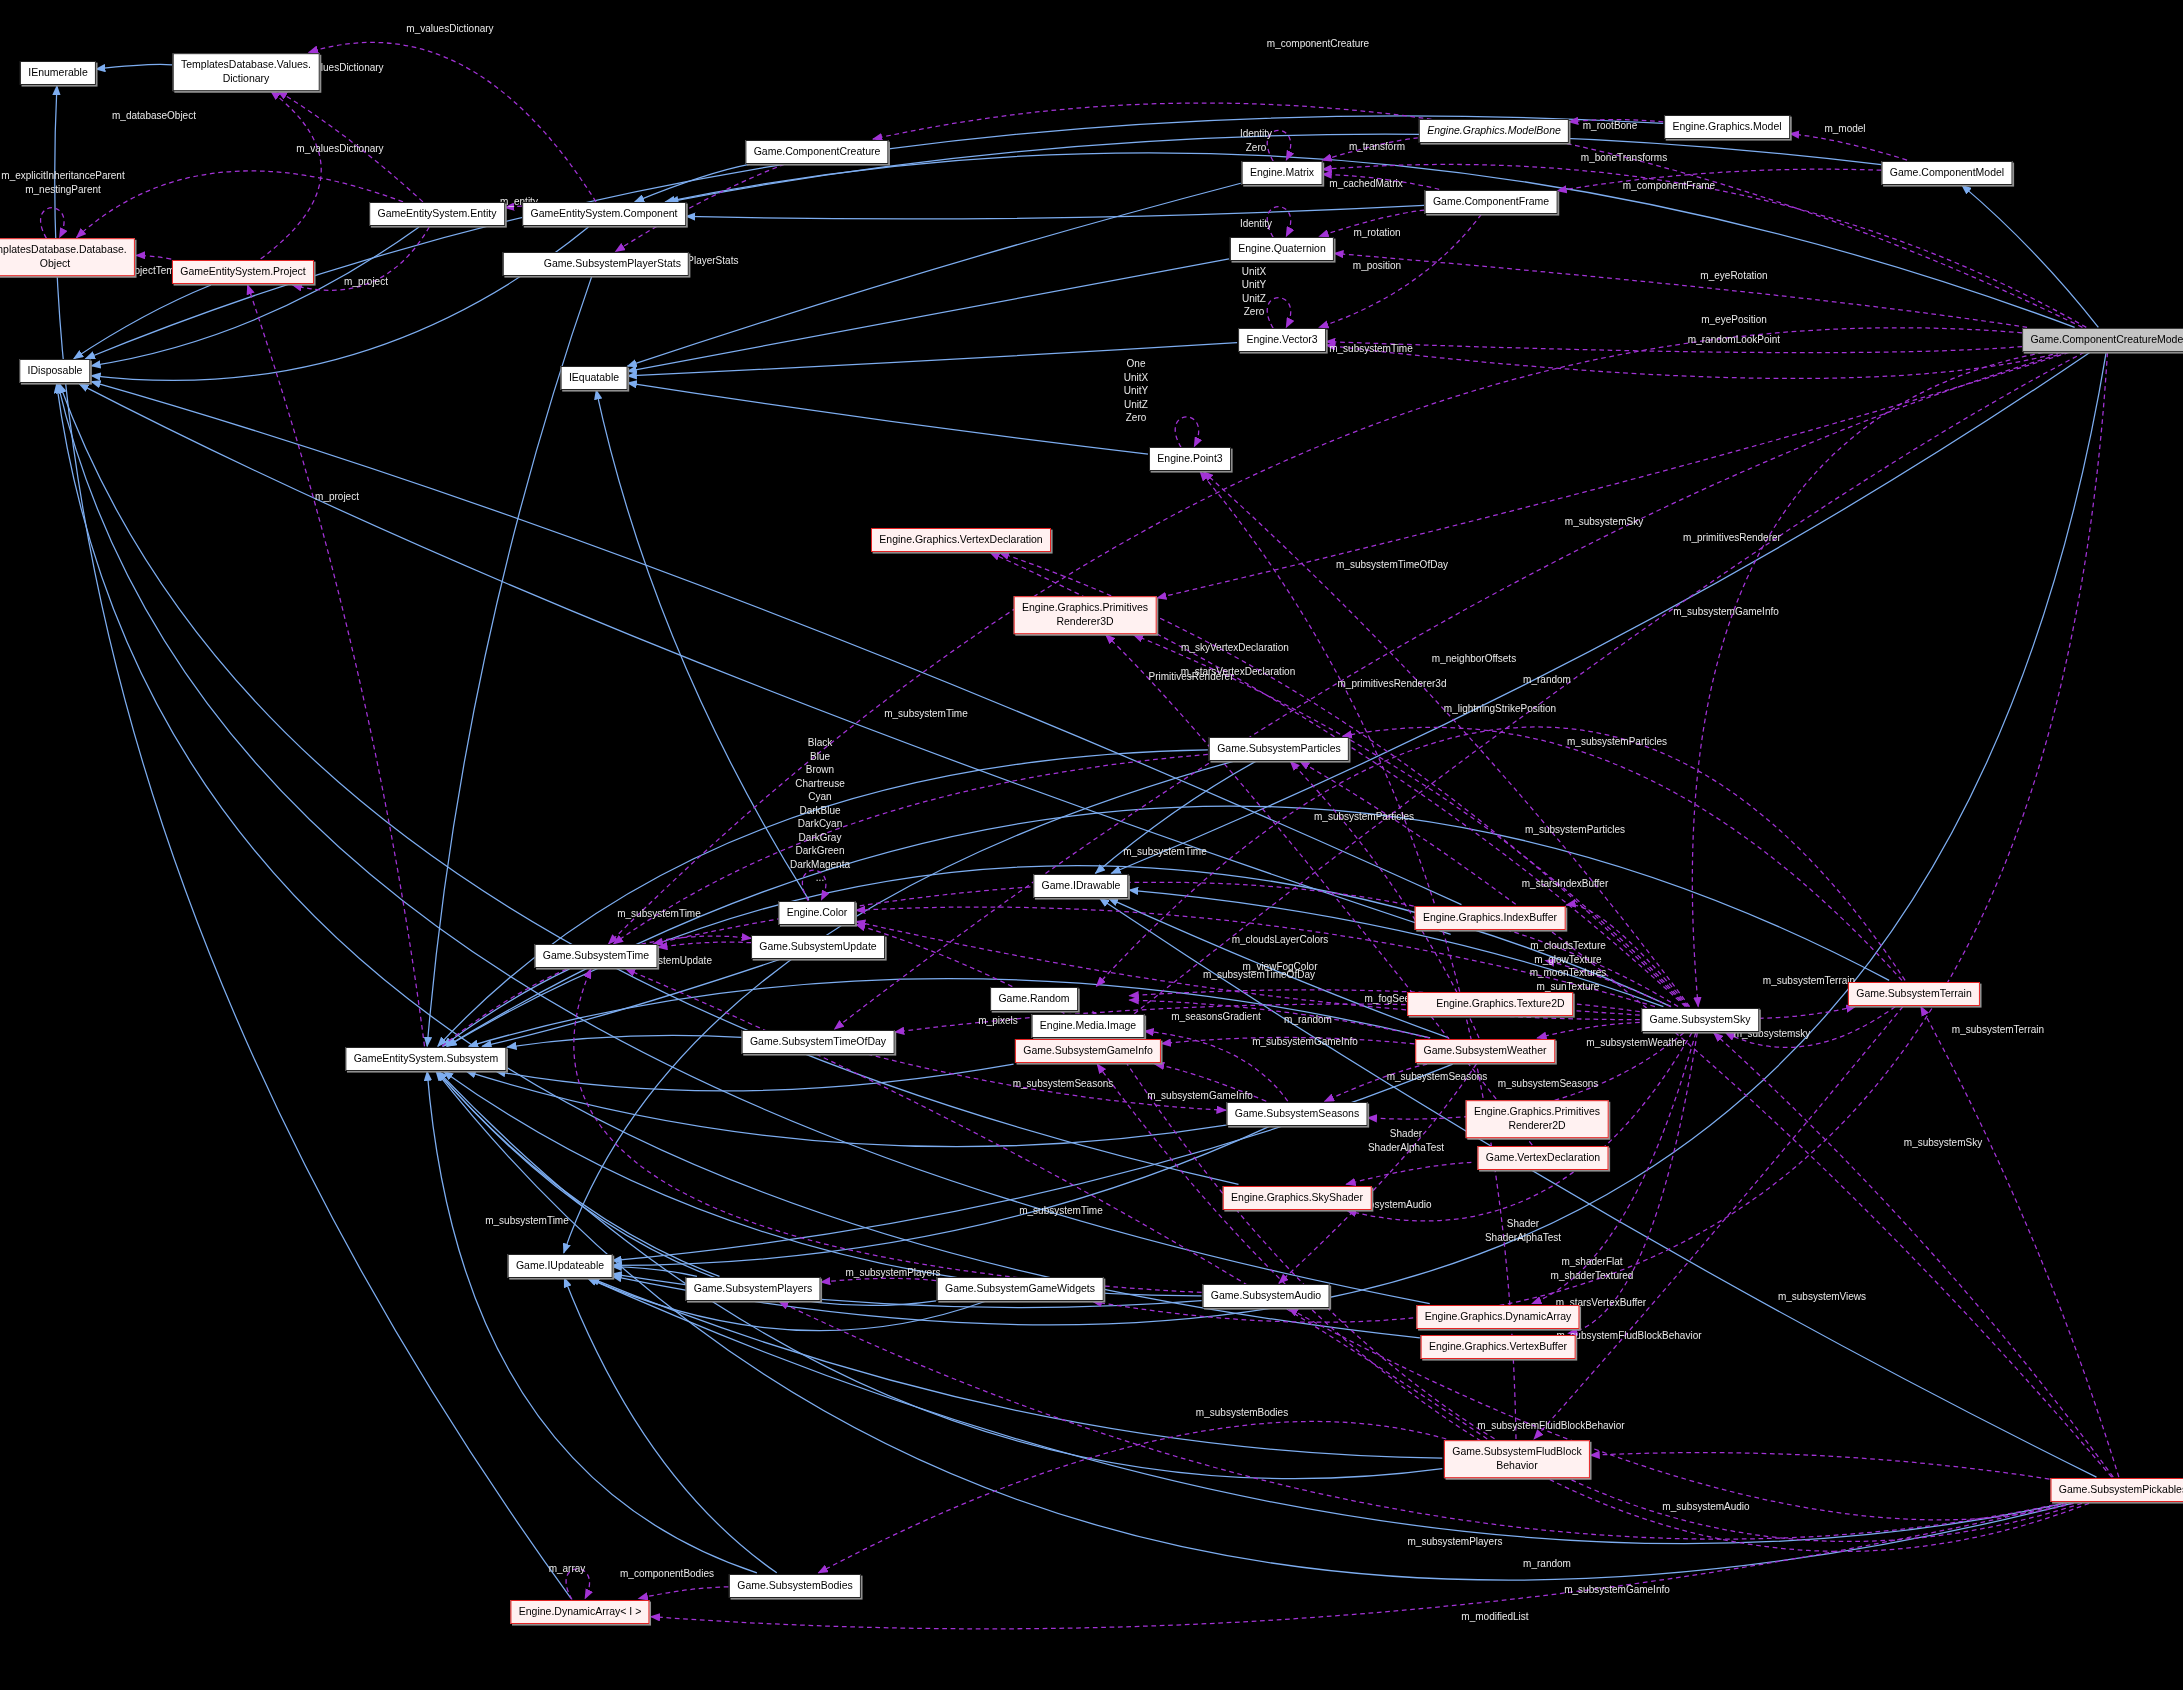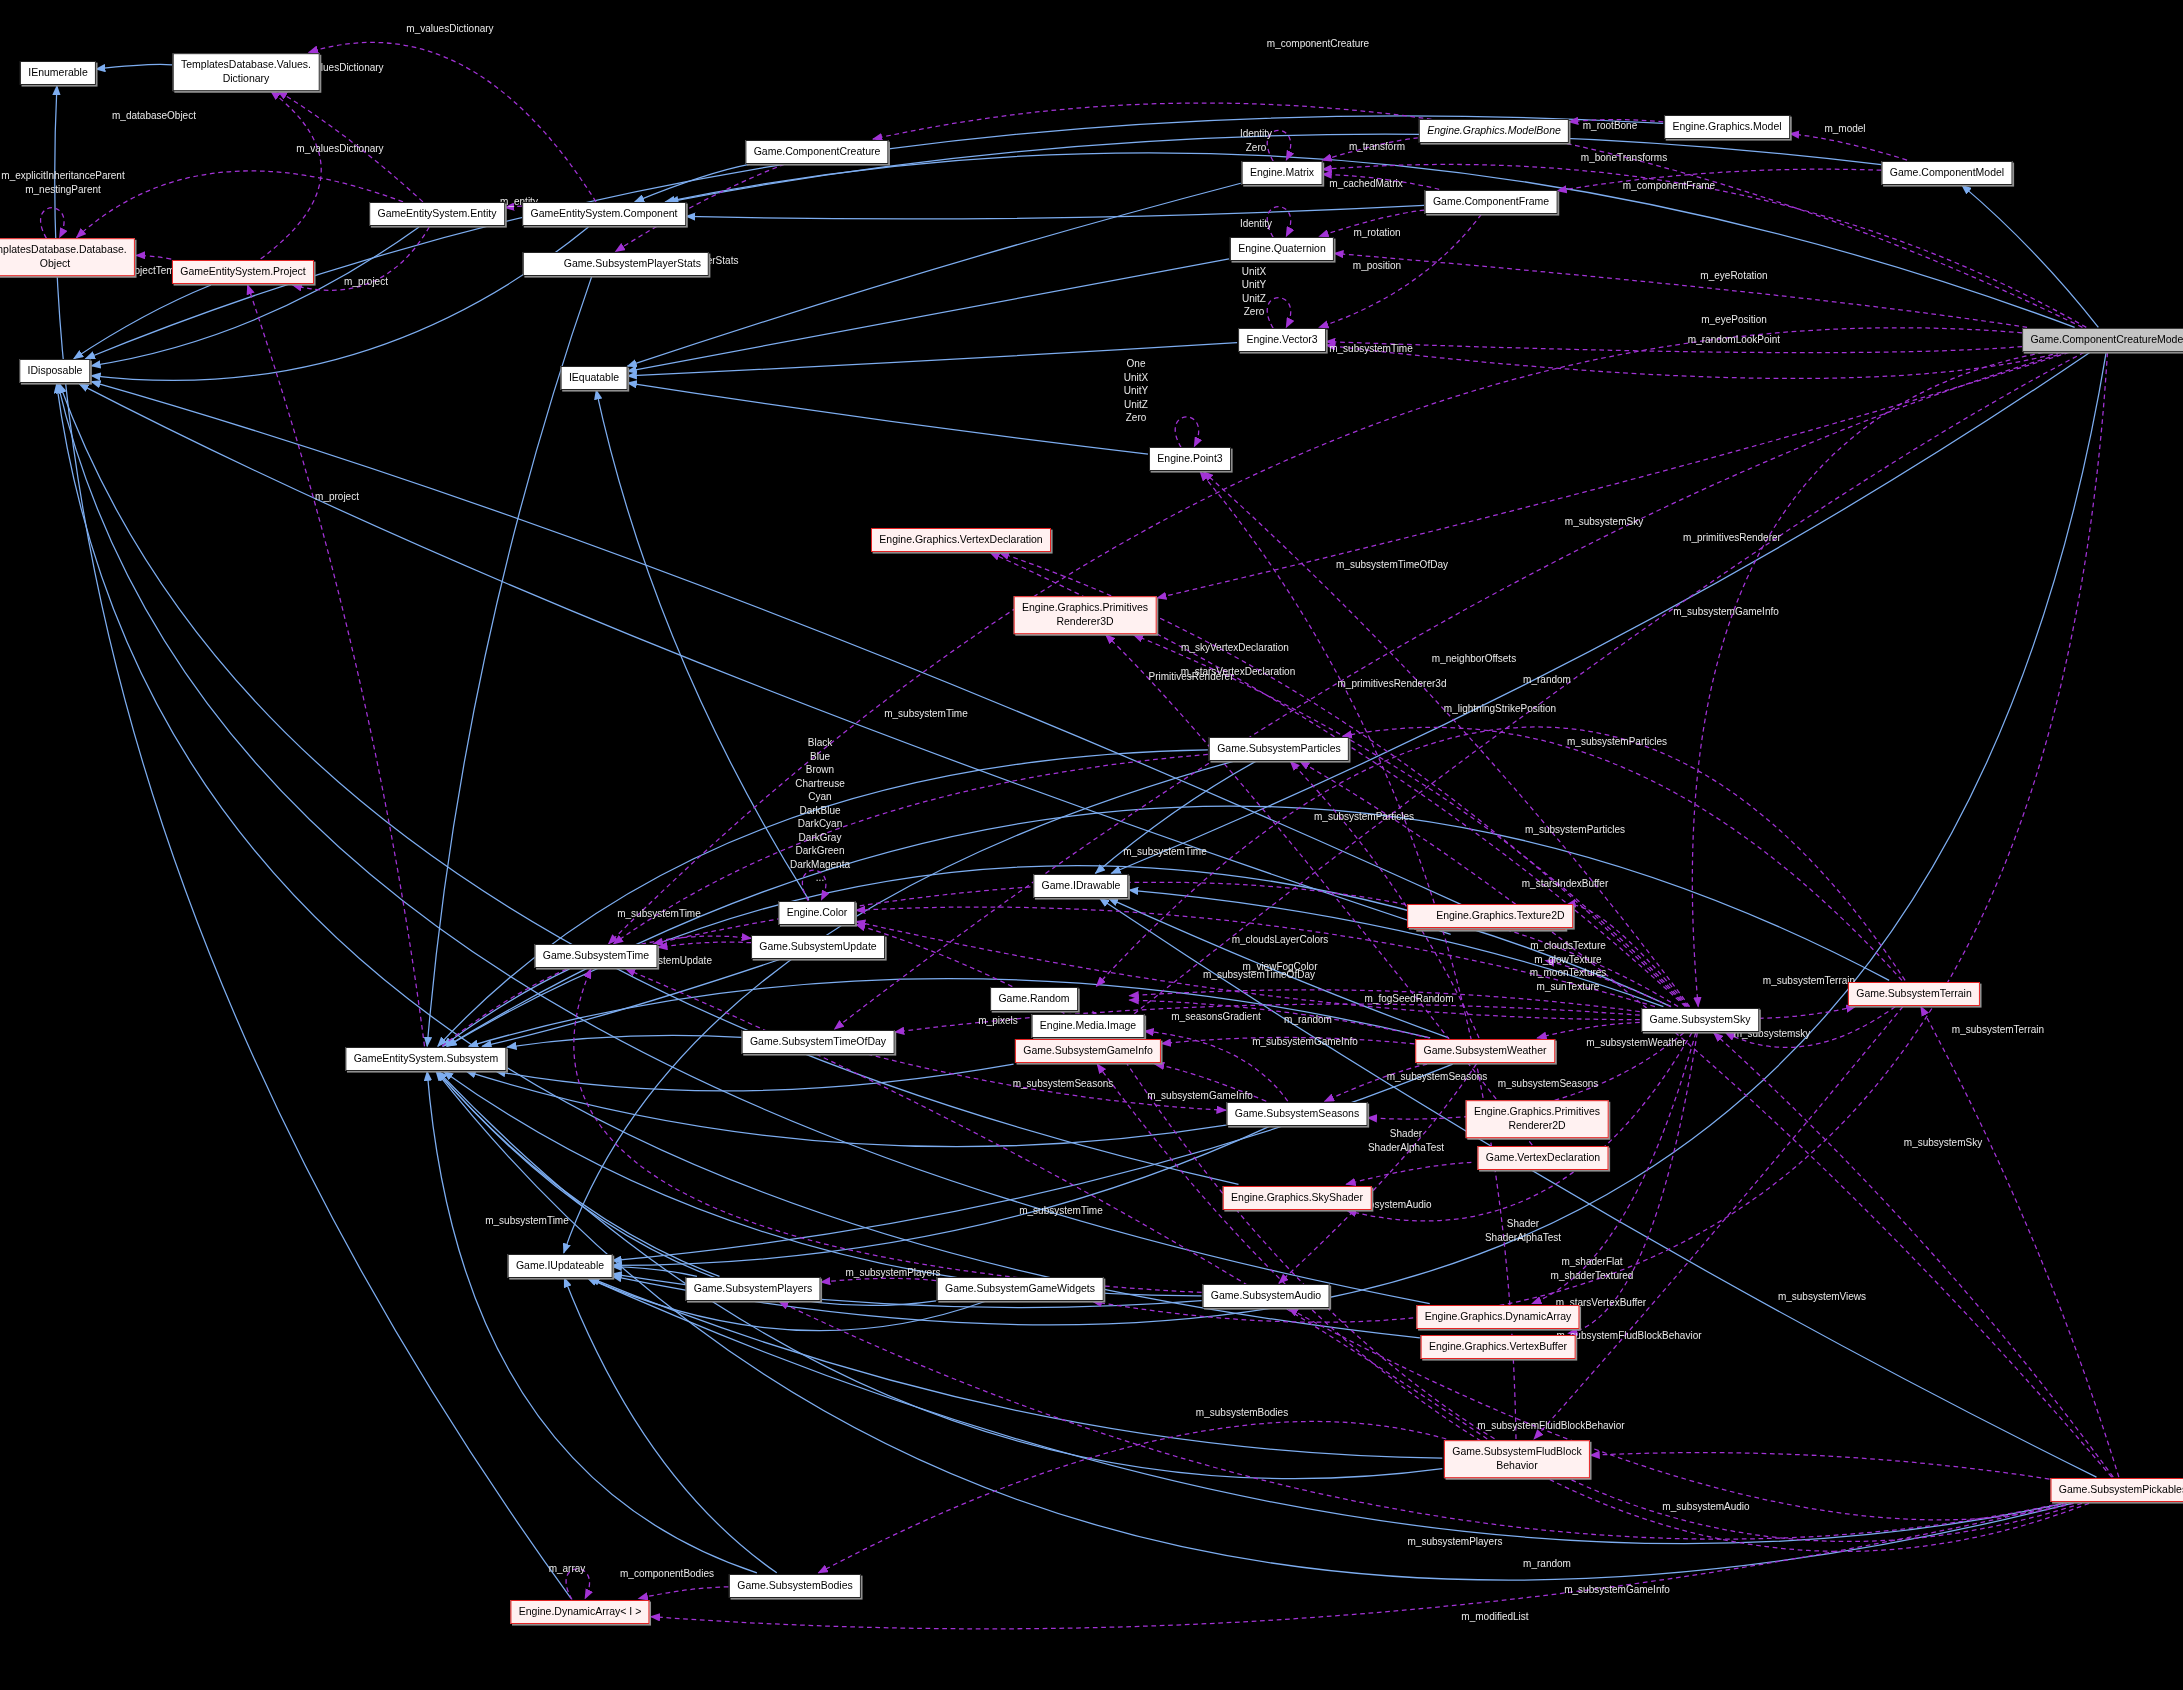--- a/index.html
+++ b/index.html
@@ -290,33 +290,33 @@
       <div class="node plain" style="left: 604px; top: 214px;">GameEntitySystem.Component</div>
       <div class="node plain" style="left: 817px; top: 152px;">Game.ComponentCreature</div>
       <div class="node plain" style="left: 1494px; top: 131px; font-style: italic;">Engine.Graphics.ModelBone</div>
       <div class="node plain" style="left: 1727px; top: 127px;">Engine.Graphics.Model</div>
       <div class="node plain" style="left: 1947px; top: 173px;">Game.ComponentModel</div>
       <div class="node plain" style="left: 1282px; top: 173px;">Engine.Matrix</div>
       <div class="node plain" style="left: 1491px; top: 202px;">Game.ComponentFrame</div>
       <div class="node plain" style="left: 1282px; top: 249px;">Engine.Quaternion</div>
       <div class="node plain" style="left: 1282px; top: 340px;">Engine.Vector3</div>
       <div class="node subject" style="left: 2108px; top: 340px;">Game.ComponentCreatureModel</div>
-      <div class="node plain" style="left: 616px; top: 264px; padding-left: 40px;">Game.SubsystemPlayerStats</div>
+      <div class="node plain" style="left: 596px; top: 264px; padding-left: 40px;">Game.SubsystemPlayerStats</div>
       <div class="node plain" style="left: 594px; top: 378px;">IEquatable</div>
       <div class="node plain" style="left: 1190px; top: 459px;">Engine.Point3</div>
       <div class="node red" style="left: 961px; top: 540px;">Engine.Graphics.VertexDeclaration</div>
       <div class="node red" style="left: 1085px; top: 615px;">Engine.Graphics.Primitives
 Renderer3D</div>
       <div class="node plain" style="left: 1279px; top: 749px;">Game.SubsystemParticles</div>
       <div class="node plain" style="left: 1081px; top: 886px;">Game.IDrawable</div>
       <div class="node plain" style="left: 817px; top: 913px;">Engine.Color</div>
       <div class="node plain" style="left: 596px; top: 956px;">Game.SubsystemTime</div>
       <div class="node plain" style="left: 818px; top: 947px;">Game.SubsystemUpdate</div>
       <div class="node red" style="left: 1490px; top: 918px;">Engine.Graphics.IndexBuffer</div>
-      <div class="node red" style="left: 1490px; top: 916px; padding-left: 28px;">Engine.Graphics.Texture2D</div>
+      <div class="node red" style="left: 1490px; top: 1004px; padding-left: 28px;">Engine.Graphics.Texture2D</div>
       <div class="node plain" style="left: 1034px; top: 999px;">Game.Random</div>
       <div class="node plain" style="left: 1088px; top: 1026px;">Engine.Media.Image</div>
       <div class="node red" style="left: 1088px; top: 1051px;">Game.SubsystemGameInfo</div>
       <div class="node red" style="left: 1485px; top: 1051px;">Game.SubsystemWeather</div>
       <div class="node plain" style="left: 1297px; top: 1114px;">Game.SubsystemSeasons</div>
       <div class="node red" style="left: 1537px; top: 1119px;">Engine.Graphics.Primitives
 Renderer2D</div>
       <div class="node red" style="left: 1543px; top: 1158px;">Game.VertexDeclaration</div>
       <div class="node red" style="left: 1297px; top: 1198px;">Engine.Graphics.SkyShader</div>
       <div class="node bold" style="left: 1700px; top: 1020px;">Game.SubsystemSky</div>

